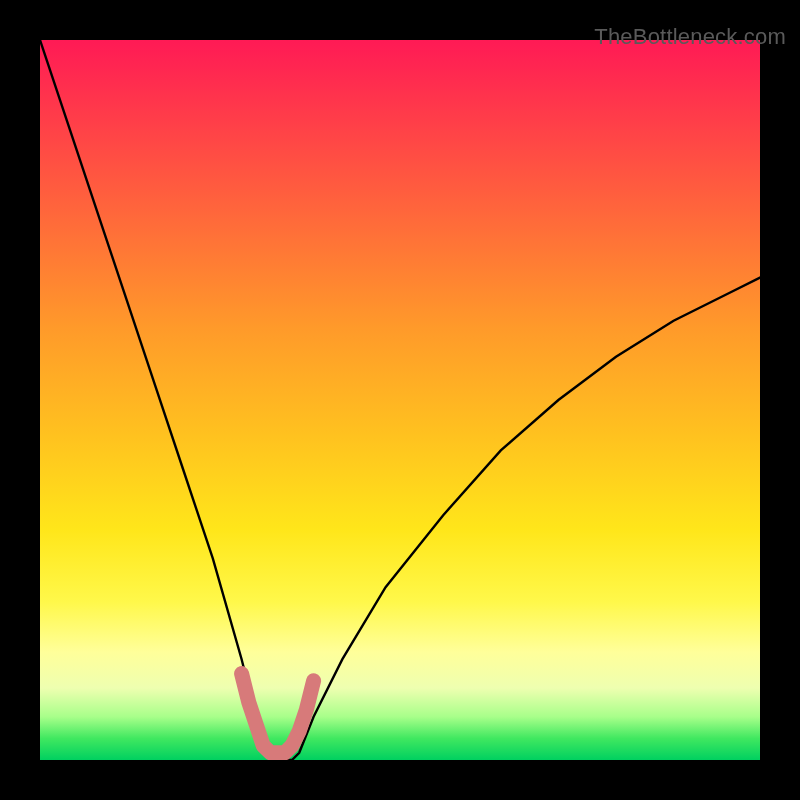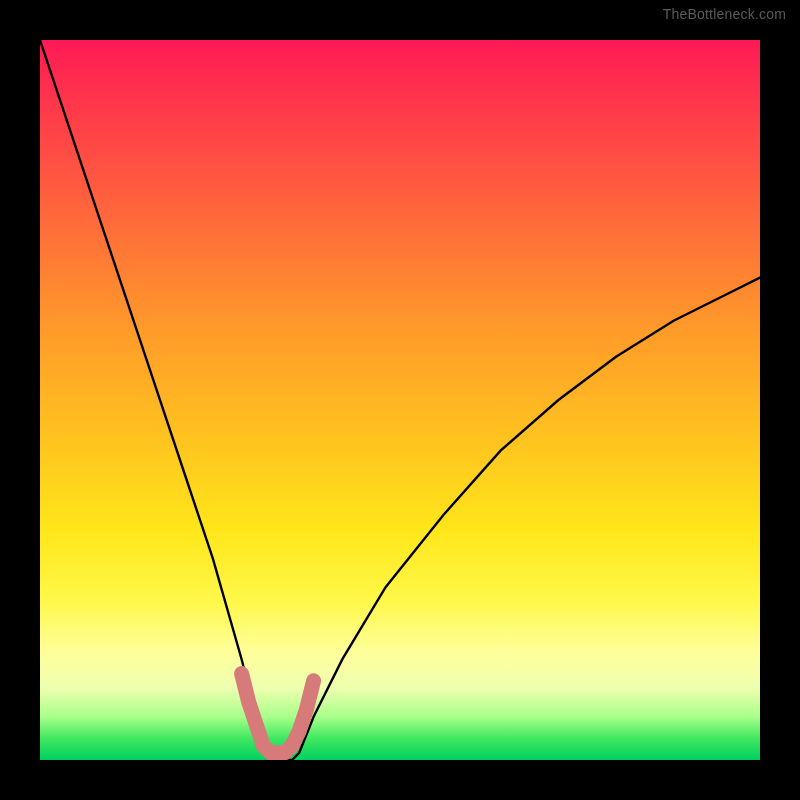--- a/index.html
+++ b/index.html
@@ -46,24 +46,24 @@
     );
   }
   svg.curve {
     position: absolute;
     inset: 0;
     width: 100%;
     height: 100%;
   }
   .watermark {
     position: absolute;
-    top: 6px;
+    top: 24px;
     right: 14px;
     color: #5a5a5a;
-    font-size: 14px;
+    font-size: 22px;
     font-weight: 500;
     letter-spacing: 0.2px;
     user-select: none;
   }
 </style>
 </head>
 <body>
 
 <div class="frame">
 

